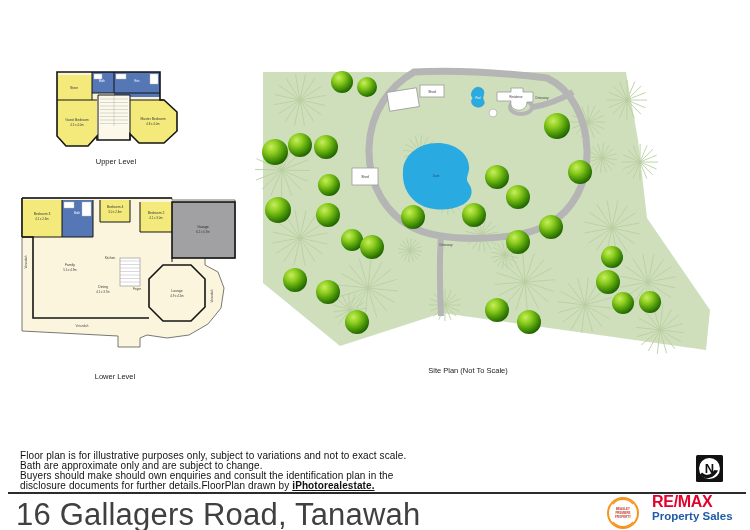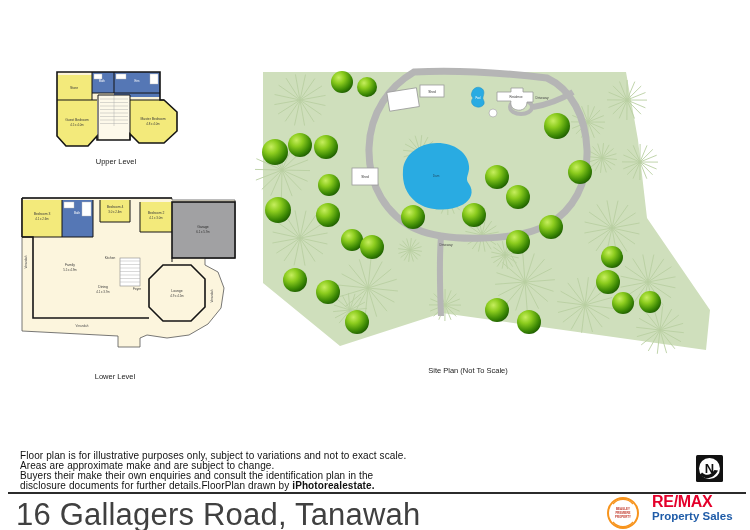--- a/index.html
+++ b/index.html
@@ -2,21 +2,21 @@
 <html><head>
 <meta charset="utf-8">
 <style>
   html,body{margin:0;padding:0;}
   body{
     width:750px;height:530px;position:relative;background:#ffffff;
     font-family:"Liberation Sans", sans-serif;overflow:hidden;
   }
   .abs{position:absolute;}
   #disclaimer{left:20px;top:451px;font-size:10px;line-height:9.9px;color:#111;letter-spacing:.1px;}
-  #disclaimer b{font-weight:bold;}
+  #disclaimer b{font-weight:bold;text-decoration:underline;}
   #divider{left:8px;top:492px;width:738px;height:2px;background:#2b2b2b;}
   #page-title{left:16px;top:497px;font-size:31px;color:#404040;letter-spacing:.2px;}
   svg text{font-family:"Liberation Sans", sans-serif;}
 </style>
 </head>
 <body>
 
 <svg class="abs" style="left:30px;top:60px" width="185" height="110" viewBox="30 60 185 110">
 
   <rect x="57" y="72" width="103" height="28" fill="#fbf3d8" stroke="none"></rect>
@@ -539,22 +539,22 @@
       <circle cx="357" cy="322" r="12" fill="url(#treeGrad)"></circle>
       <circle cx="497" cy="310" r="12" fill="url(#treeGrad)"></circle>
       <circle cx="529" cy="322" r="12" fill="url(#treeGrad)"></circle>
     </g>
 
   <text x="468" y="373" font-size="7.5" fill="#222" text-anchor="middle">Site Plan (Not To Scale)</text>
 </svg>
 
 <div id="disclaimer" class="abs">
   <div>Floor plan is for illustrative purposes only, subject to variations and not to exact scale.</div>
-  <div>Areas are approximate make and are subject to change.</div>
-  <div>Buyers their make their own enquiries and consult the identification plan in the</div>
+  <div>Bath are approximate only and are subject to change.</div>
+  <div>Buyers should make should own enquiries and consult the identification plan in the</div>
   <div><span>disclosure documents for further details.FloorPlan drawn by </span><b>iPhotorealestate.</b></div>
 </div>
 
 <div id="divider" class="abs"></div>
 
 <div id="page-title" class="abs">16 Gallagers Road, Tanawah</div>
 
 <svg class="abs" style="left:595px;top:450px" width="150" height="80" viewBox="595 450 150 80">
 
   <g>

